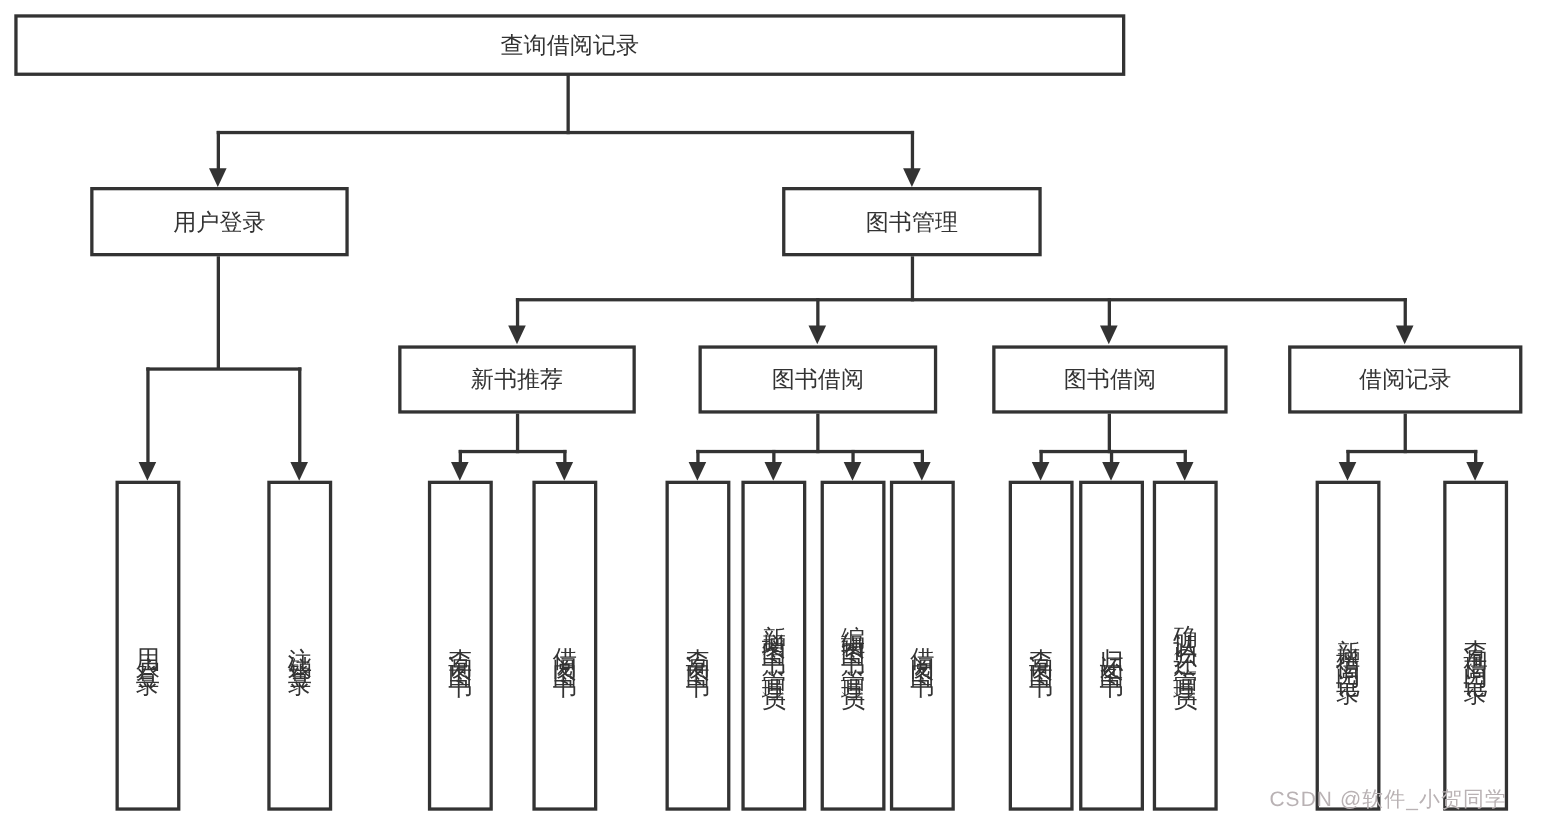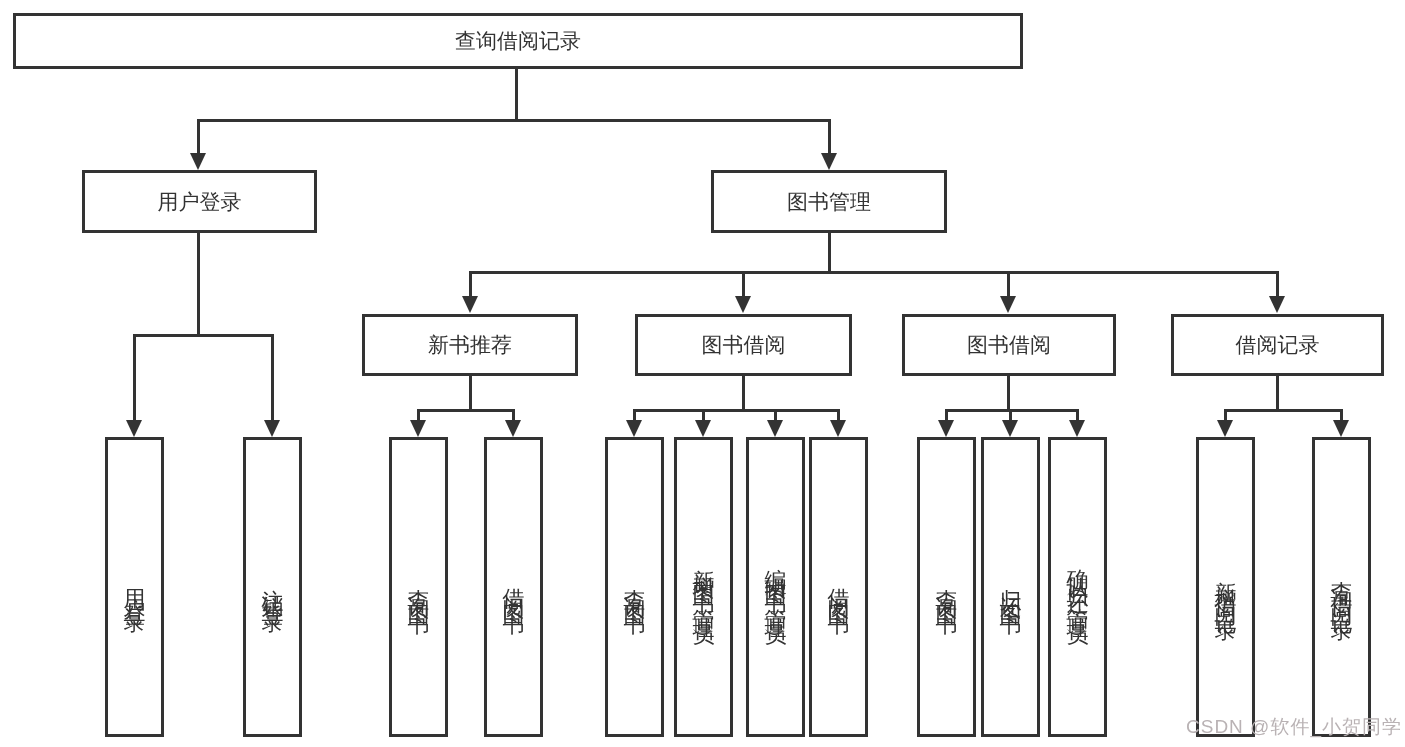--- a/index.html
+++ b/index.html
@@ -120,15 +120,15 @@
   <div class="box vbox" style="left:746px;top:437px;width:59px;height:300px">编辑图书（管理员）</div>
   <div class="box vbox" style="left:809px;top:437px;width:59px;height:300px">借阅图书</div>
 
   <div class="box vbox" style="left:917px;top:437px;width:59px;height:300px">查询图书</div>
   <div class="box vbox" style="left:981px;top:437px;width:59px;height:300px">归还图书</div>
   <div class="box vbox" style="left:1048px;top:437px;width:59px;height:300px">确认归还（管理员）</div>
 
   <div class="box vbox" style="left:1196px;top:437px;width:59px;height:300px">新增借阅记录</div>
   <div class="box vbox" style="left:1312px;top:437px;width:59px;height:300px">查询借阅记录</div>
 
-  <div class="watermark" style="left:1186px;top:714px">CSDN @软件_小贺同学</div>
+  <div class="watermark" style="left:1154px;top:714px">CSDN @软件_小贺同学</div>
 
 </div>
 
 </body></html>

